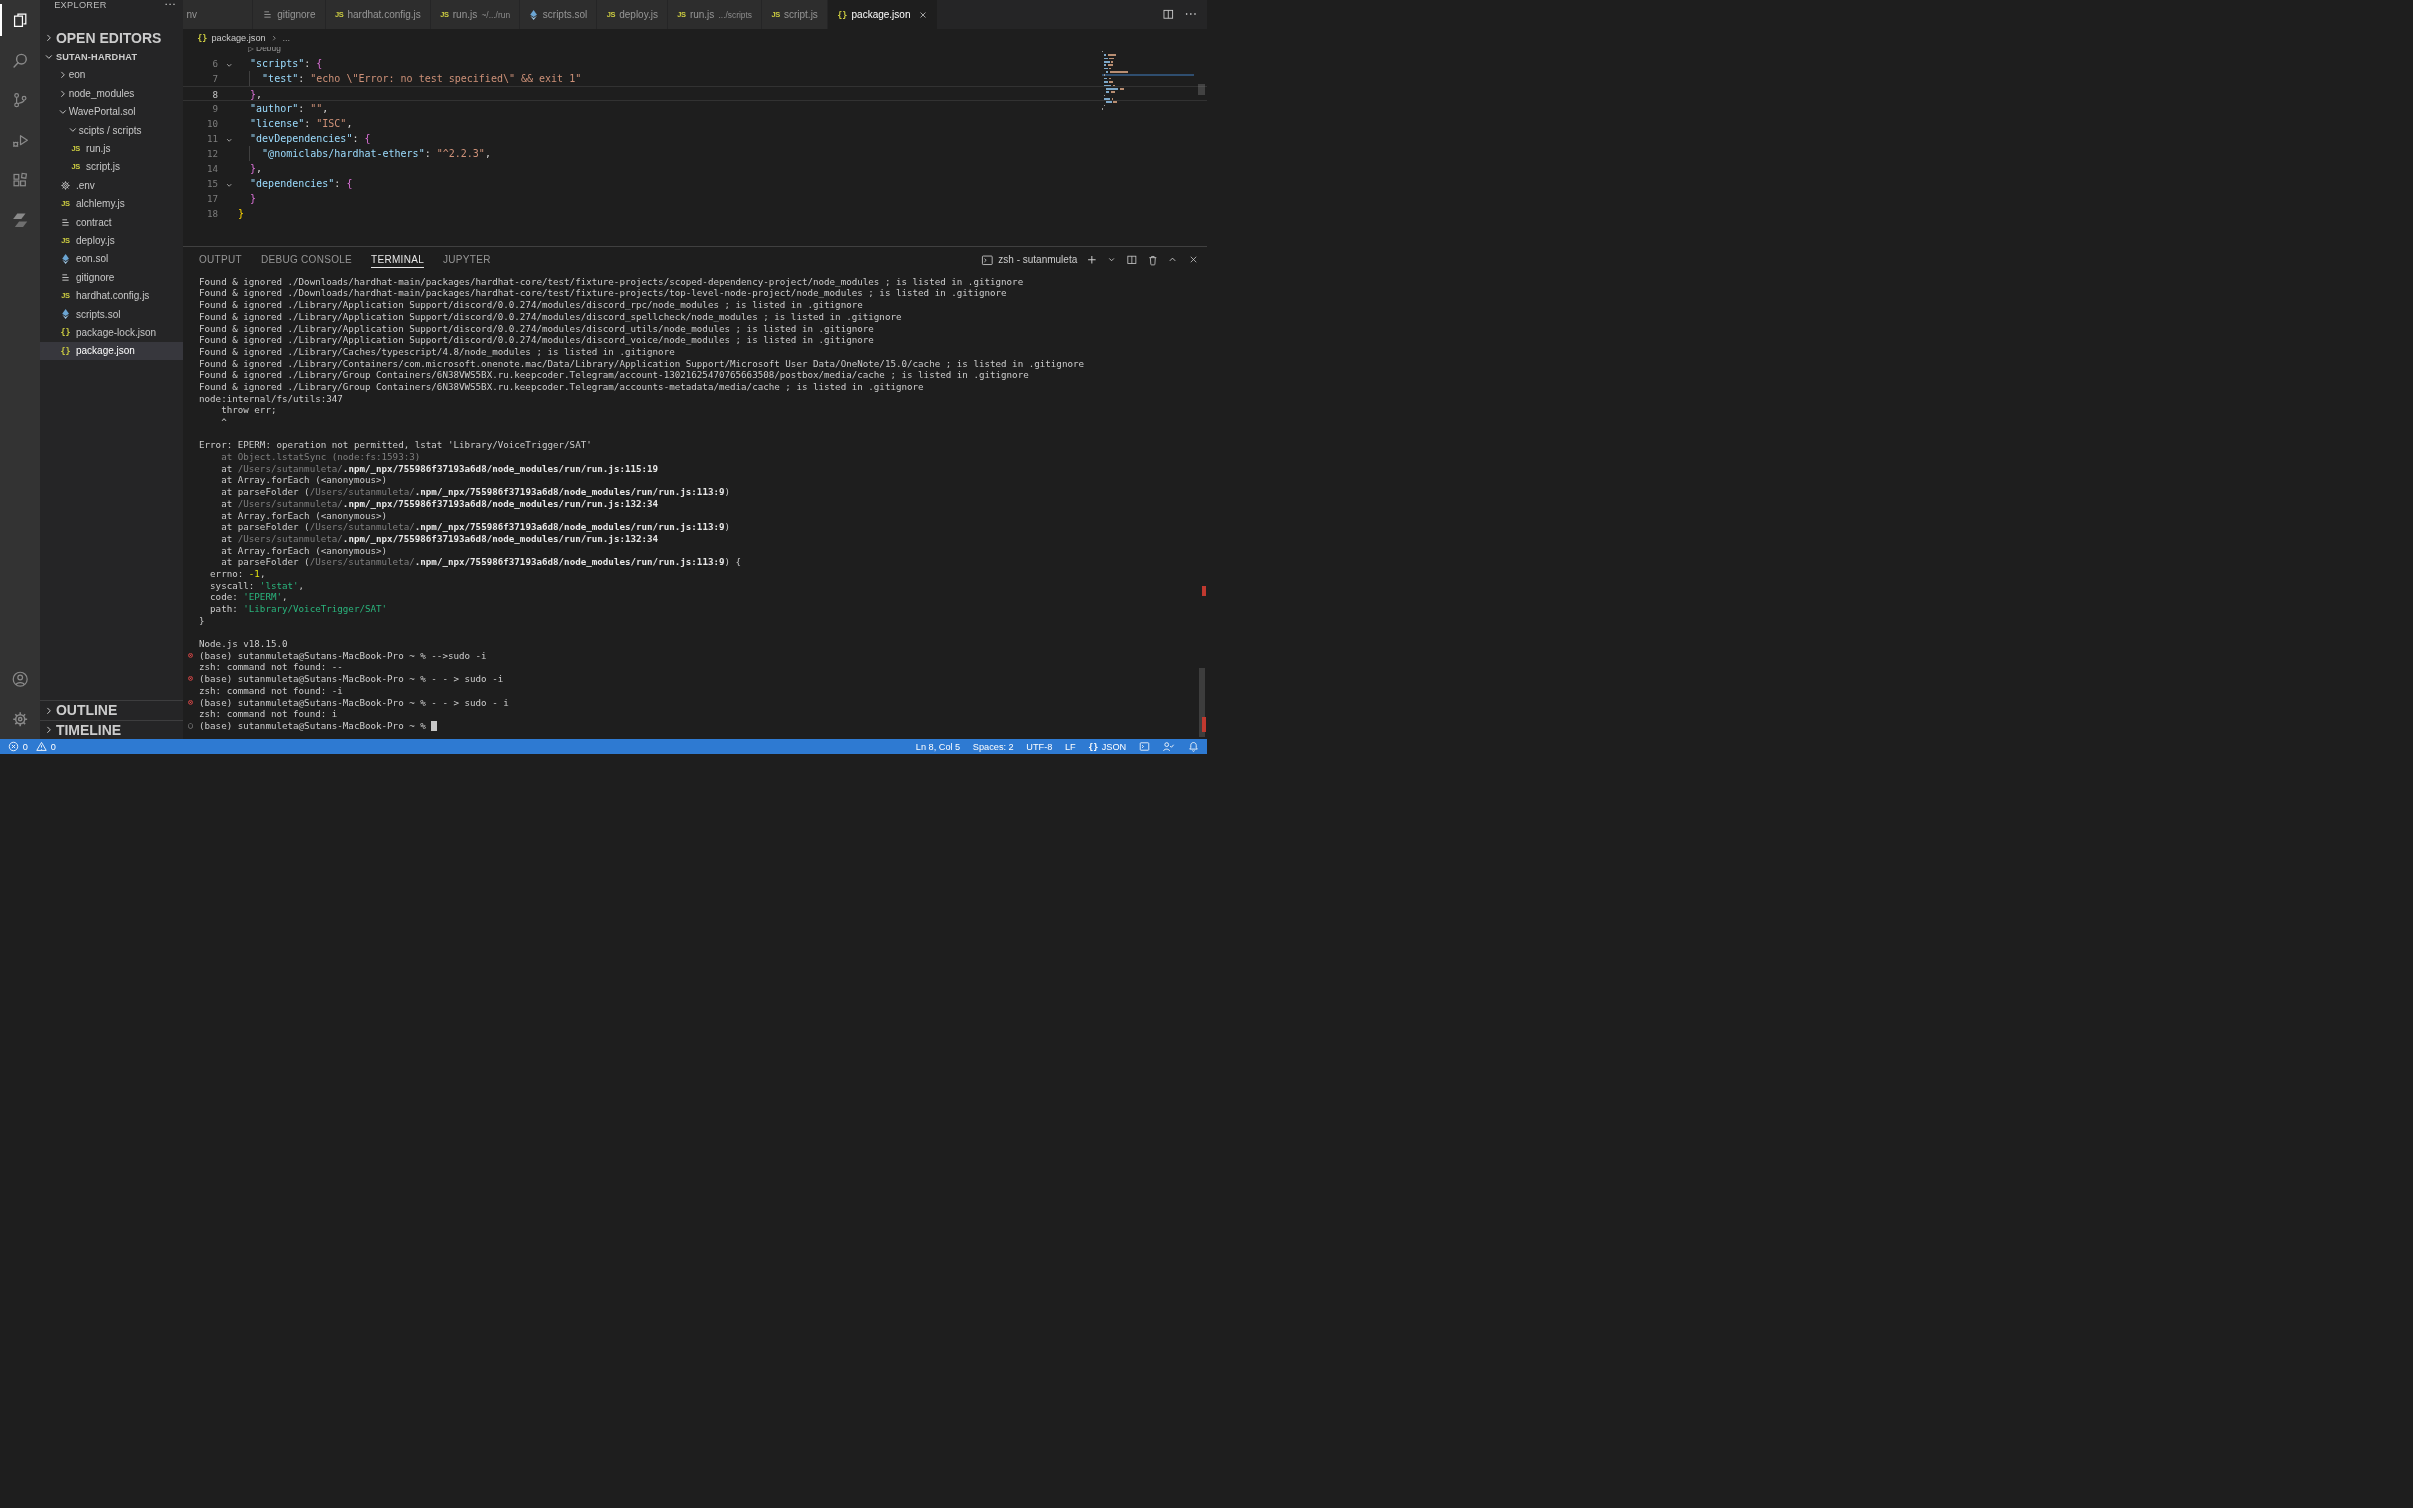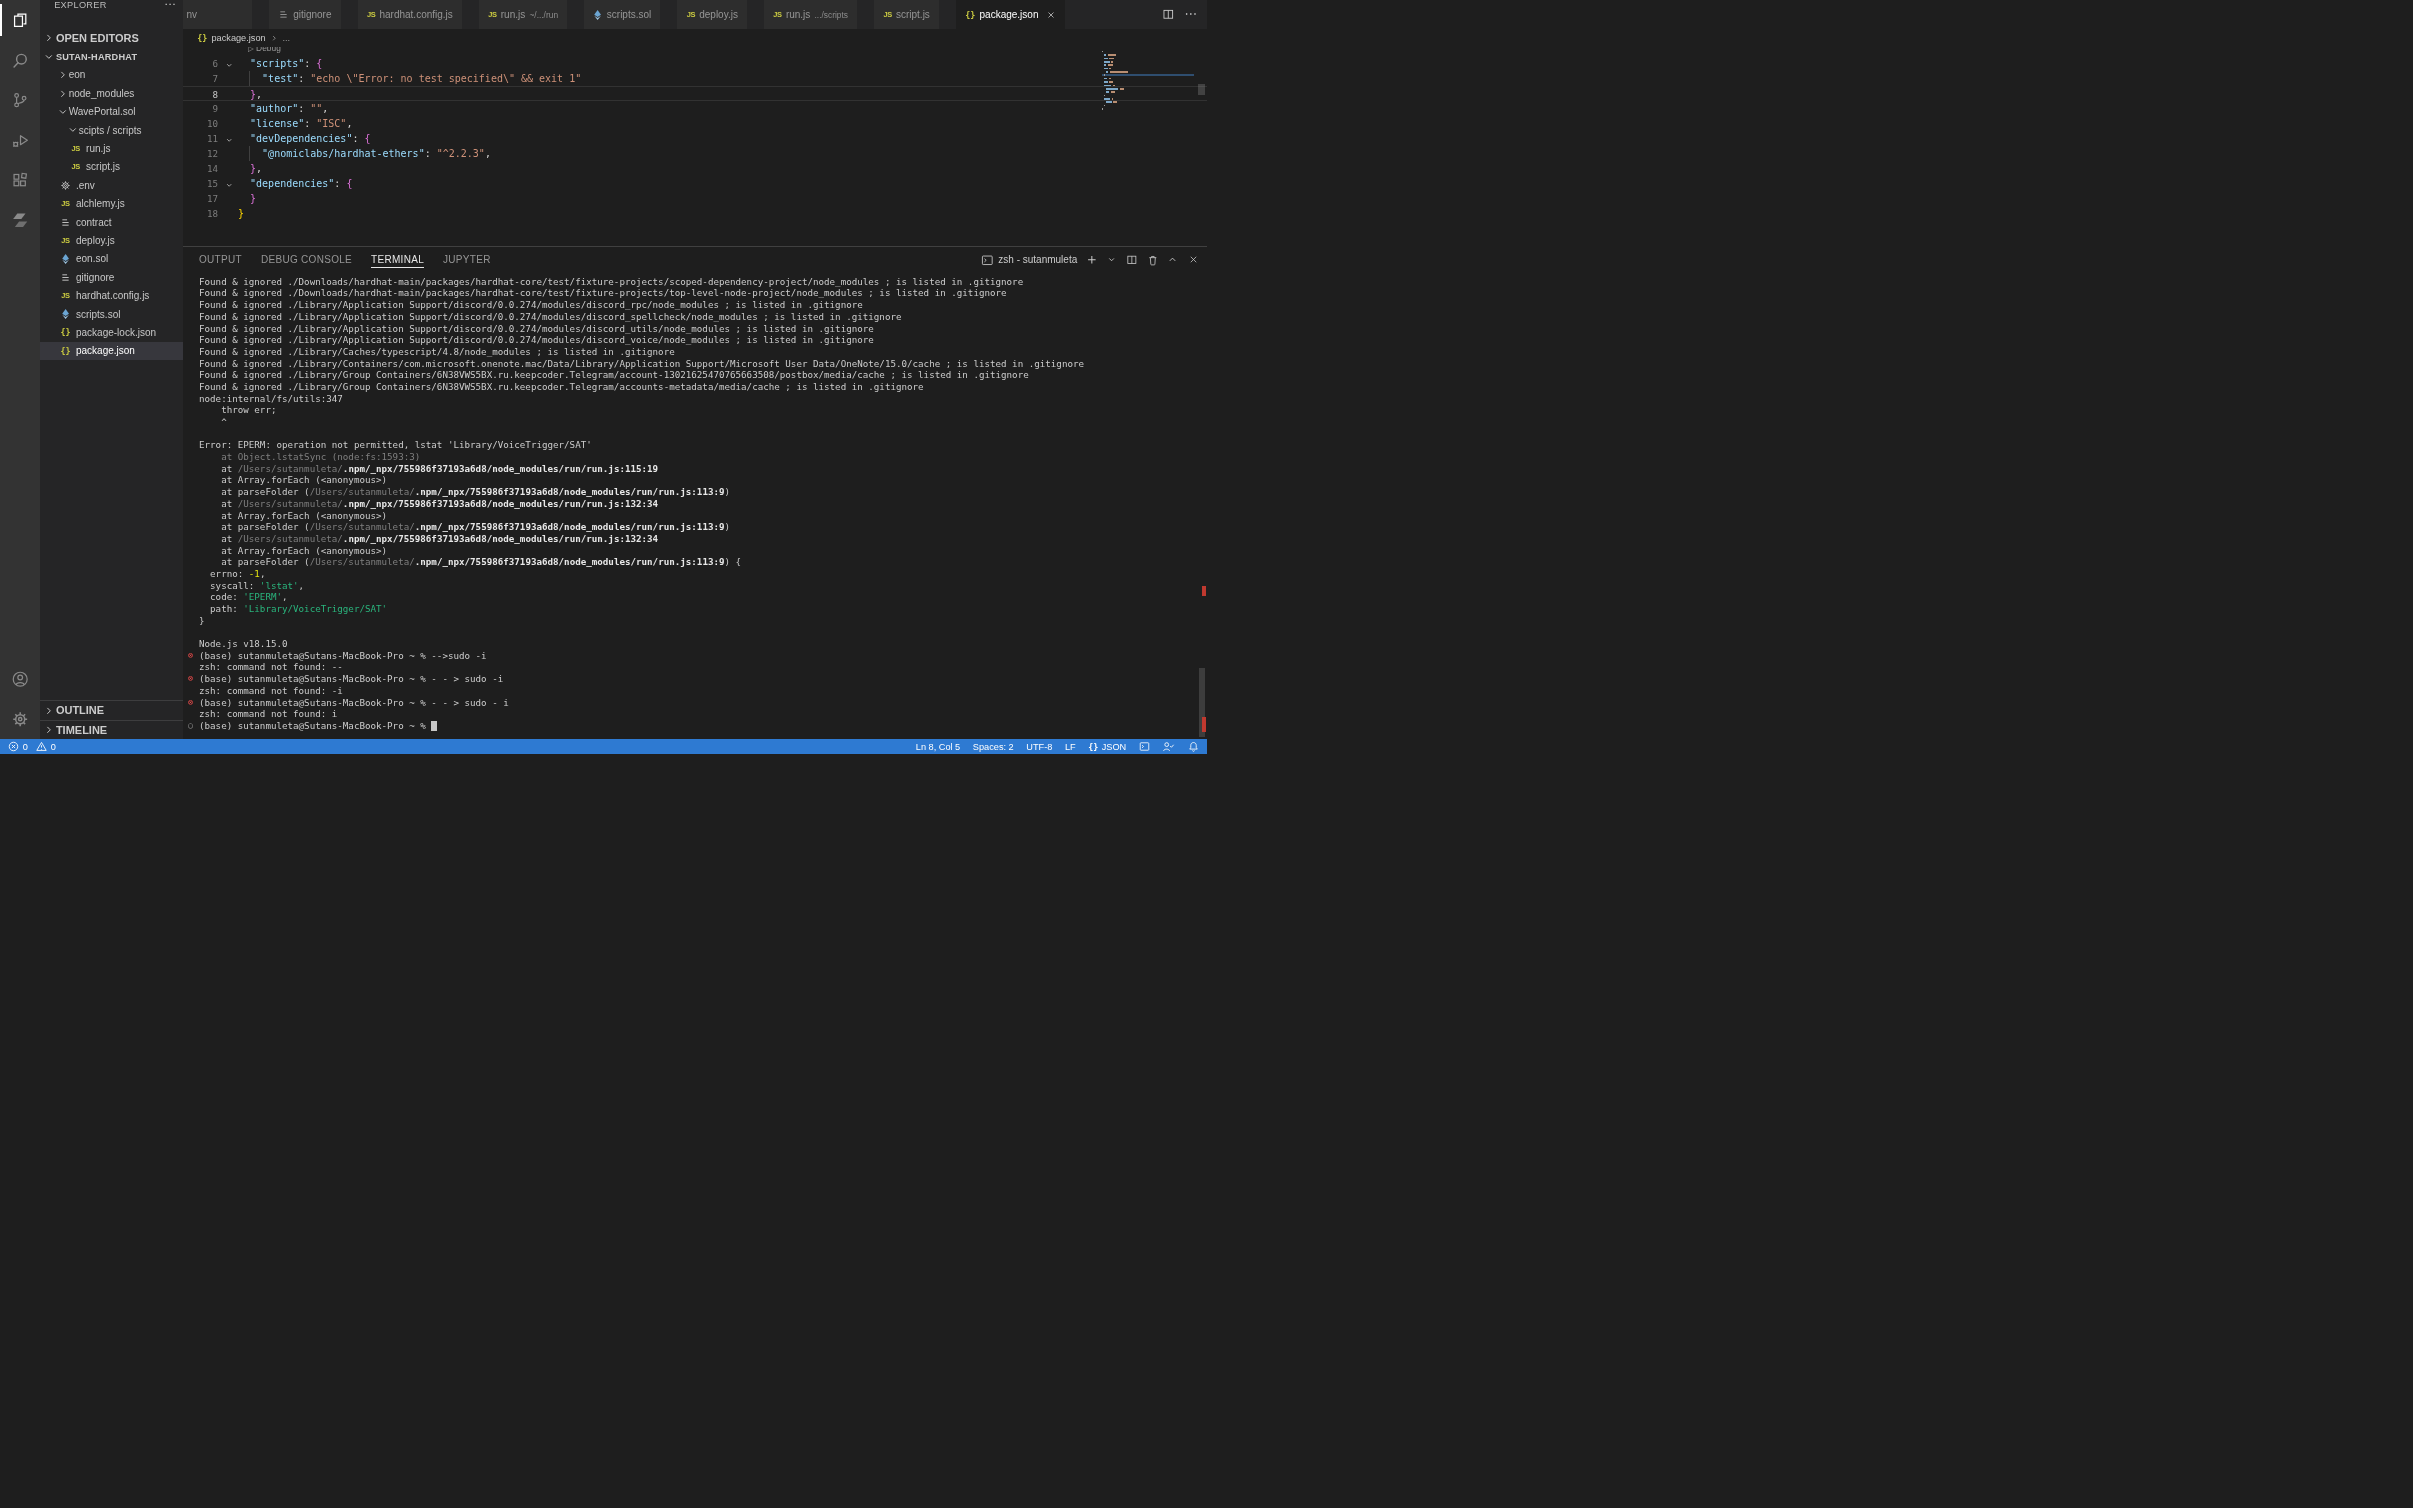--- a/index.html
+++ b/index.html
@@ -8,36 +8,36 @@
   
   .activitybar{width:40px;background:#333333;display:flex;flex-direction:column;flex:none;}
   .ab-icon{height:40px;display:flex;align-items:center;justify-content:center;color:#8a8a8a;position:relative;cursor:pointer;}
   .ab-icon.active{color:#ffffff;}
   .ab-icon.active::before{content:'';position:absolute;left:0;top:4.2px;bottom:4.2px;width:1.7px;background:#ffffff;}
   .ab-spacer{flex:1;}
   
   .sidebar{width:143px;background:#252526;color:#cccccc;display:flex;flex-direction:column;flex:none;font-size:10px;}
   .sb-title{height:29px;display:flex;align-items:flex-start;padding:0 6.7px 0 14.2px;font-size:9.2px;color:#bbbbbb;letter-spacing:0.3px;}
   .sb-title .ell{margin-left:auto;color:#c5c5c5;cursor:pointer;font-size:11.7px;}
-  .section-row{height:18.4px;display:flex;align-items:center;font-weight:700;font-size:11px;color:#cccccc;cursor:pointer;}
+  .section-row{height:18.4px;display:flex;align-items:center;font-weight:700;font-size:14px;color:#cccccc;cursor:pointer;}
   .section-row svg{margin:0 1.7px 0 2.5px;flex:none;}
   .tree{display:flex;flex-direction:column;}
   .tree-row{height:18.4px;display:flex;align-items:center;cursor:pointer;white-space:nowrap;color:#c8c8c8;}
   .tree-row.selected{background:#37373d;color:#ffffff;}
   .tree-row .chev{flex:none;display:flex;color:#c5c5c5;}
   .tree-row .ficon{flex:none;width:14.2px;display:flex;justify-content:center;margin-right:3.4px;}
   .root-row{font-weight:700;font-size:9.2px;letter-spacing:0.2px;}
   .js-badge{color:#cbcb41;font-weight:700;font-size:7.5px;letter-spacing:-0.4px;font-family:"Liberation Sans",sans-serif;}
   .json-badge{color:#cbcb41;font-weight:700;font-size:8.4px;font-family:"DejaVu Sans Mono",monospace;}
   .json-badge.sb{color:#ffffff;}
   .sb-bottom{margin-top:auto;}
   .sb-bottom .section-row{border-top:0.8px solid rgba(204,204,204,.15);}
   
   .main{flex:1;min-width:0;display:flex;flex-direction:column;position:relative;}
-  .tabbar{height:29px;background:#252526;display:flex;align-items:stretch;flex:none;gap:16px;}
+  .tabbar{height:29px;background:#252526;display:flex;align-items:stretch;flex:none;}
   .tab{display:flex;align-items:center;gap:4.2px;padding:0 9.2px;background:#2d2d2d;border-right:0.8px solid #252526;color:#969696;font-size:10px;cursor:pointer;white-space:nowrap;}
   .tab.partial{width:62px;padding:0 3.4px;flex:none;}
   .tab.active{background:#1e1e1e;color:#ffffff;}
   .tab .desc{font-size:8.4px;color:#8c8c8c;}
   .tab .closex{margin-left:3.4px;display:flex;color:#d0d0d0;}
   .tab-actions{margin-left:auto;display:flex;align-items:center;gap:10px;padding:0 10px;color:#d0d0d0;}
   .tab-actions>span{cursor:pointer;display:flex;}
   .ell{font-size:12.6px;line-height:8.4px;}
   
   .breadcrumb{height:18.4px;display:flex;align-items:center;gap:4.2px;padding-left:14.2px;font-size:9.2px;color:#9d9d9d;background:#1e1e1e;flex:none;}

